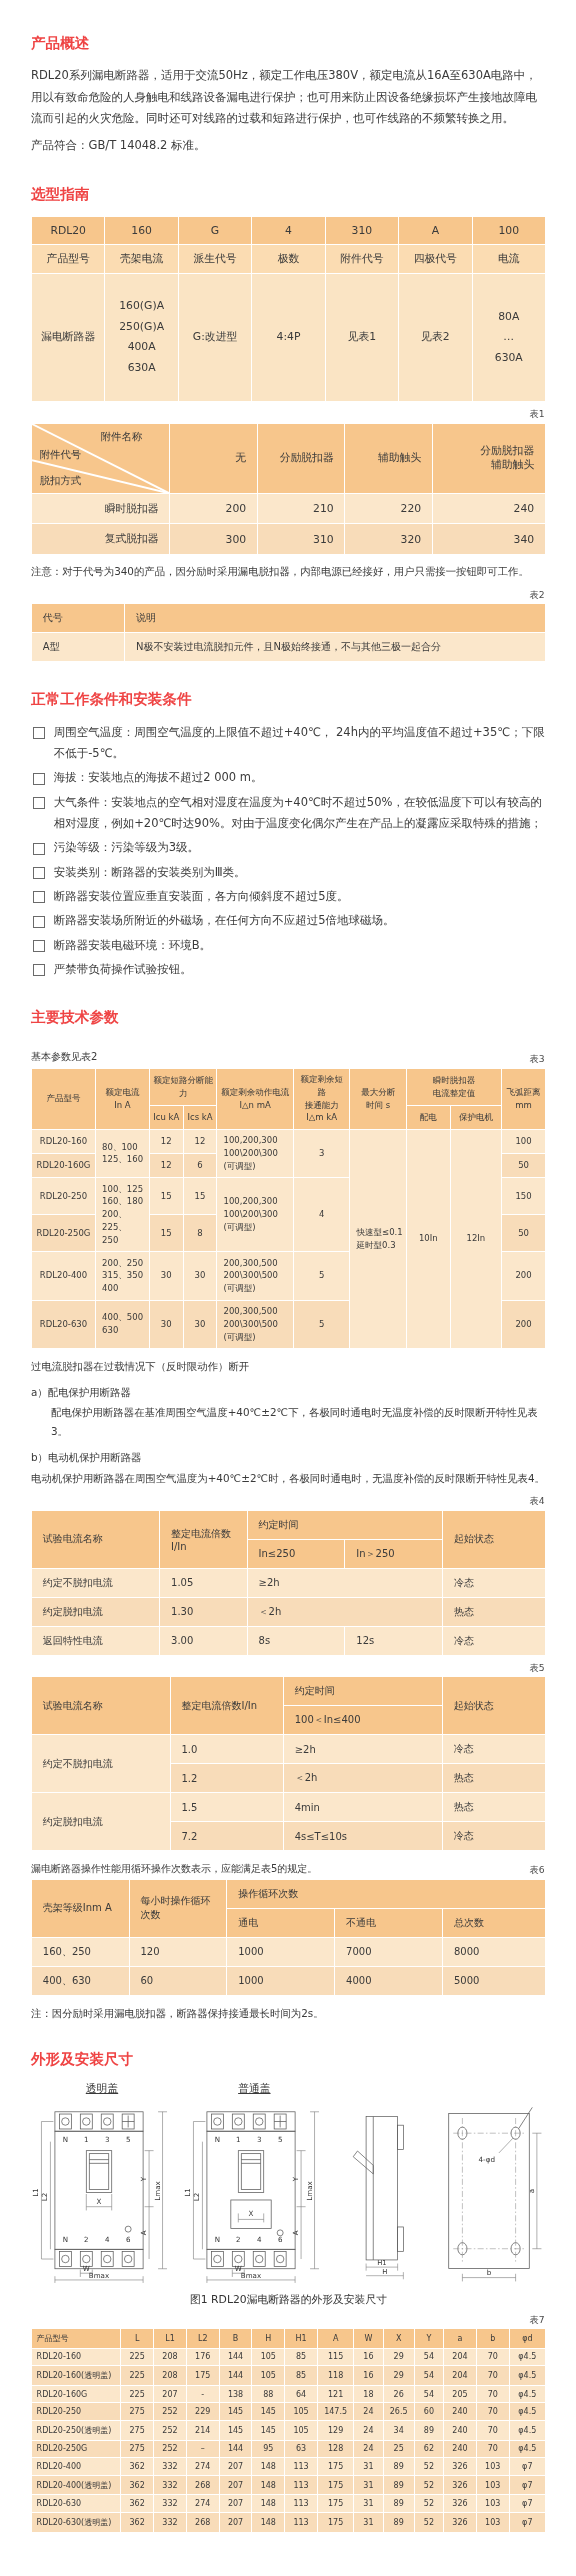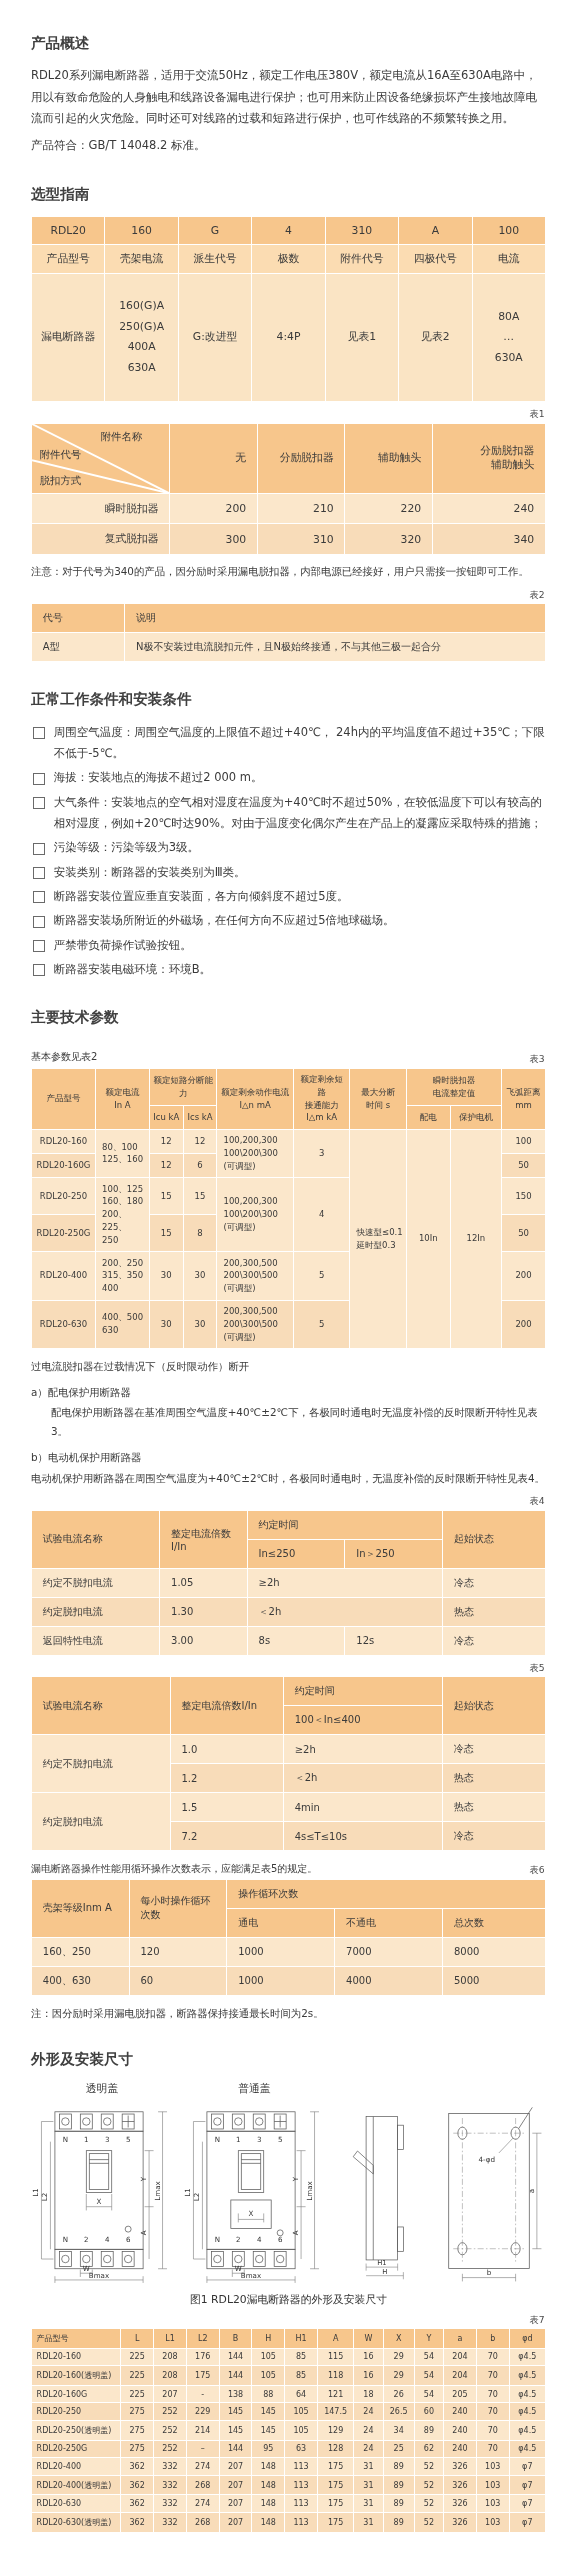--- a/index.html
+++ b/index.html
@@ -1,18 +1,18 @@
 <!DOCTYPE html>
 <html style="font-size:12.3px"><head>
 <meta charset="utf-8">
 <style>
   html,body{margin:0;padding:0;background:#ffffff;}
   body{width:577px;font-family:"DejaVu Sans","Liberation Sans",sans-serif;color:#3a3a3a;}
   .page{padding:6.1px 31px 23px 31px;}
-  .sec-title{color:#404040;font-size:14.6px;font-weight:bold;margin:28px 0 12.3px 0;}
+  .sec-title{color:#ef4444;font-size:14.6px;font-weight:bold;margin:28px 0 12.3px 0;}
   .para{font-size:11.5px;line-height:1.85;margin:6.1px 0;}
   .tag{font-size:9.2px;color:#4a4a4a;text-align:right;margin:6.1px 1.5px 1.5px 0;}
   table{border-collapse:separate;border-spacing:1.5px;width:100%;table-layout:fixed;}
   th,td{font-weight:normal;font-size:10px;padding:6.1px 6.1px;background:#fbe7cb;color:#3a3a3a;
         text-align:center;vertical-align:middle;white-space:pre-line;word-wrap:break-word;}
   thead th{background:#f7c68c;}
   tbody tr:nth-child(even) td{background:#f8dcb9;}
   
   .sel thead tr:nth-child(2) th{background:#fbdcb2;}
   .sel tbody td{background:#fae4c4;height:115px;font-size:10.8px;line-height:1.9;}
@@ -33,21 +33,21 @@
   .t7 td:first-child,.t7 th:first-child{text-align:left;padding-left:4.6px;}
   
   .chk-list{margin:1px 0;}
   .chk-item{display:flex;align-items:flex-start;font-size:11.5px;line-height:1.85;margin:3.1px 0;}
   .chk-item .box{flex:none;display:inline-block;width:10px;height:10px;border:1.2px solid #6a6a6a;
                  margin:5.4px 9.2px 0 1.5px;background:#fff;}
   .intro-line{font-size:10px;margin:10.8px 0 3.1px 0;}
   .flex-row{display:flex;justify-content:space-between;align-items:flex-end;}
   .note{font-size:10.4px;line-height:1.8;margin:7.7px 0;}
   
-  .fig-row{display:flex;justify-content:space-between;align-items:flex-end;margin:10.8px 0 3.1px 0;}
+  .fig-row{display:flex;justify-content:space-between;align-items:flex-end;margin:10.8px 0 3.1px 0;text-decoration:underline;}
   .fig-col{display:flex;flex-direction:column;align-items:center;}
   .fig-label{font-size:10.8px;height:17px;margin-bottom:3.1px;color:#3a3a3a;}
   .fig-caption{text-align:center;font-size:10.8px;margin:7.7px 0 3.1px 0;color:#333;}
   svg .ln{stroke:#5a5a5a;fill:none;stroke-width:1;}
   svg .dim{stroke:#7a7a7a;fill:none;stroke-width:0.8;}
   svg .cl{stroke:#8a8a8a;fill:none;stroke-width:0.7;stroke-dasharray:8 3 2 3;}
   svg text{font-size:9.5px;fill:#333;stroke:none;font-family:"DejaVu Sans","Liberation Sans",sans-serif;}
 </style>
 </head>
 <body>
@@ -198,25 +198,25 @@
       <div class="chk-item">
           <span class="box"></span>
           <span>断路器安装位置应垂直安装面，各方向倾斜度不超过5度。</span>
         </div>
       <div class="chk-item">
           <span class="box"></span>
           <span>断路器安装场所附近的外磁场，在任何方向不应超过5倍地球磁场。</span>
         </div>
       <div class="chk-item">
           <span class="box"></span>
-          <span>严禁带负荷操作试验按钮。</span>
+          <span>断路器安装电磁环境：环境B。</span>
         </div>
       <div class="chk-item">
           <span class="box"></span>
-          <span>断路器安装电磁环境：环境B。</span>
+          <span>严禁带负荷操作试验按钮。</span>
         </div>
     </div>
   </section>
 
   <section>
     <div class="sec-title">主要技术参数</div>
     <div class="flex-row">
       <span class="intro-line">基本参数见表2</span>
       <span class="tag">表3</span>
     </div>

